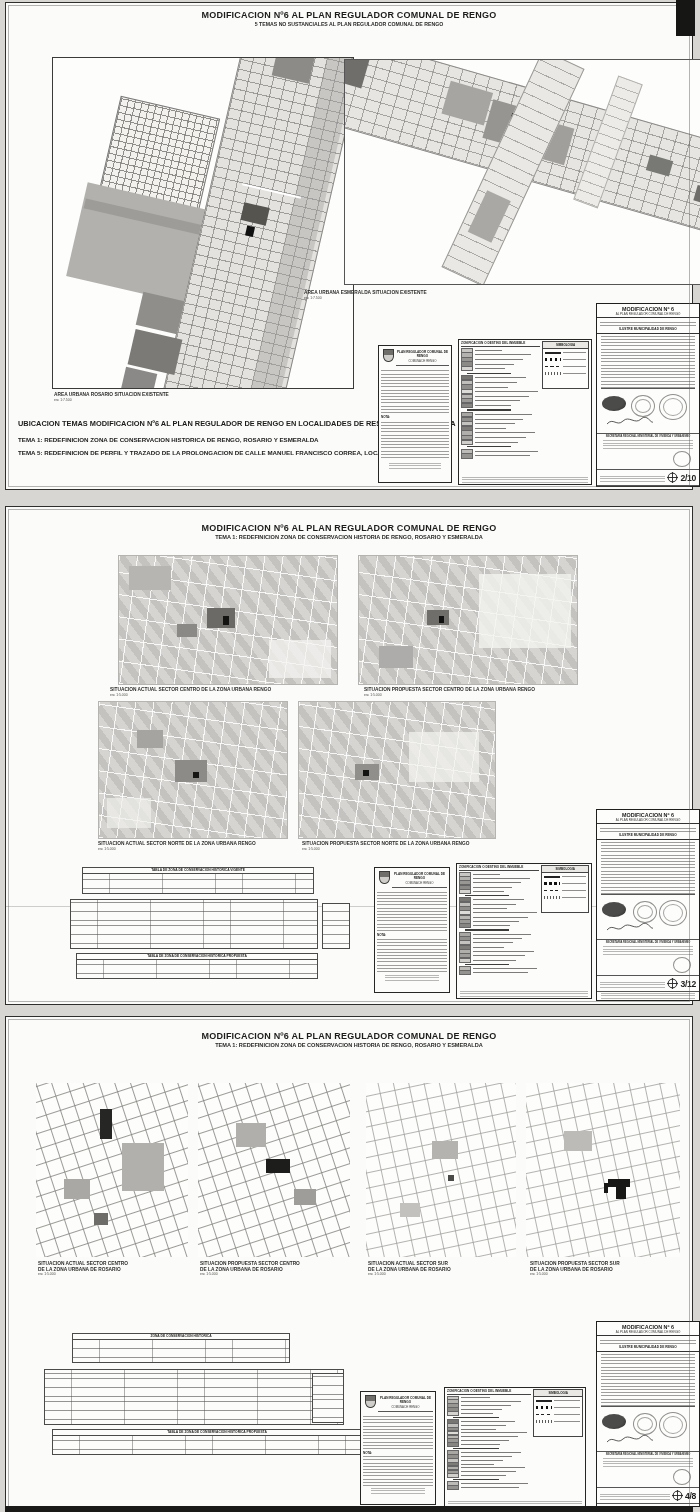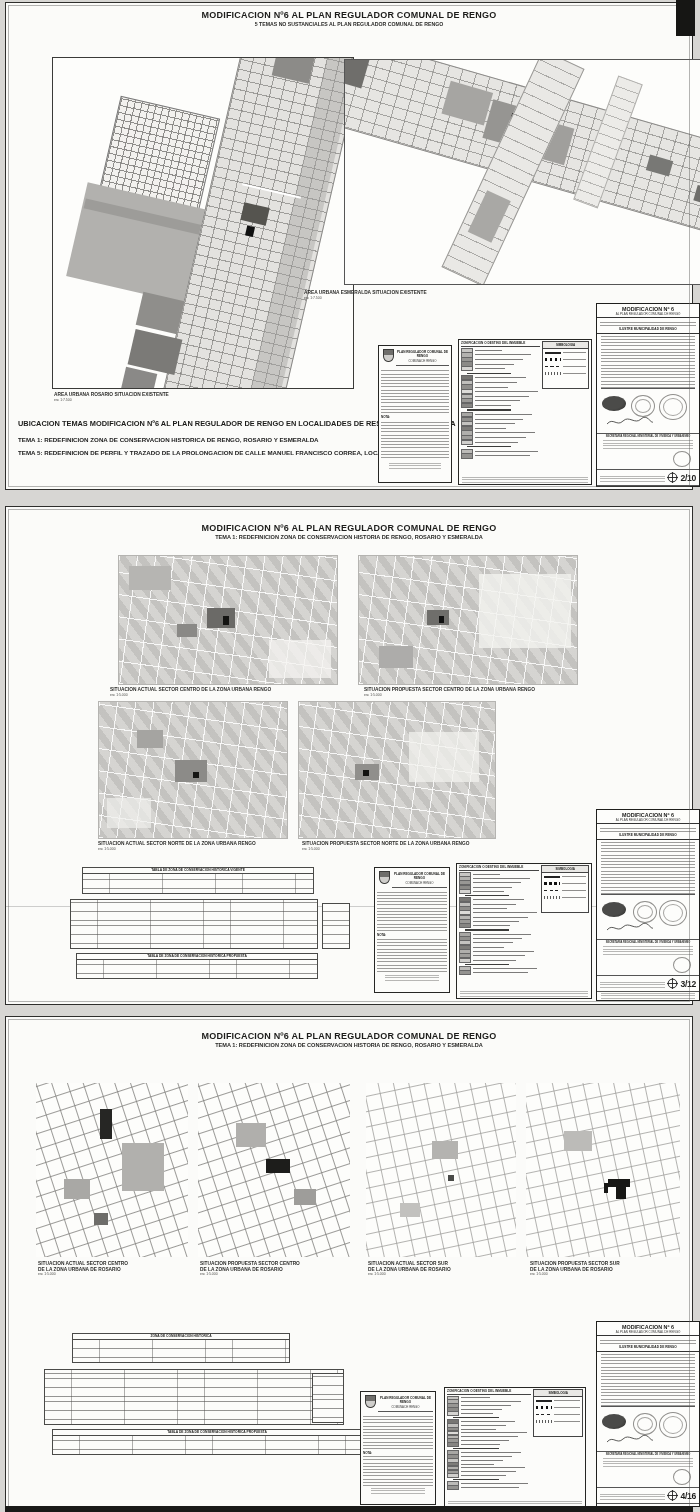--- a/index.html
+++ b/index.html
@@ -751,18 +751,18 @@
       <div class="tb-seremi">SECRETARIA REGIONAL MINISTERIAL DE VIVIENDA Y URBANISMO</div>
       <div class="plines2" style="height:10px;margin:1px 6px 0"></div>
       <div class="ring" style="right:8px;bottom:2px;width:16px;height:14px"></div>
     </div>
     <div class="tb-foot">
       <div class="plines2" style="flex:1;height:8px"></div>
       <svg width="11" height="11" viewBox="0 0 11 11">
           <circle cx="5.5" cy="5.5" r="4.4" fill="none" stroke="#222" stroke-width="1"></circle>
           <path d="M5.5 0v11M0 5.5h11" stroke="#222" stroke-width=".9"></path>
         </svg>
-      <div class="tb-page">4/16</div>
+      <div class="tb-page">4/8</div>
     </div>
     <div class="tb-last plines2"></div>
   </div>
 </div>
 <div class="bottom-bar" style="left:5px;top:1506px;width:688px;height:6px"></div>
 
 </body></html>

